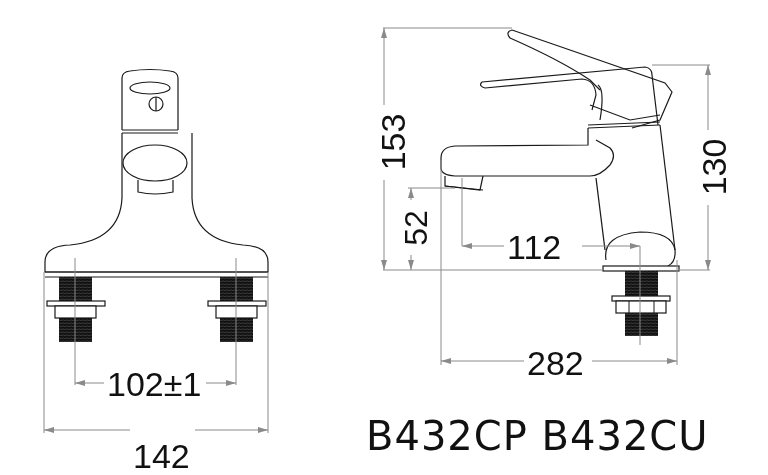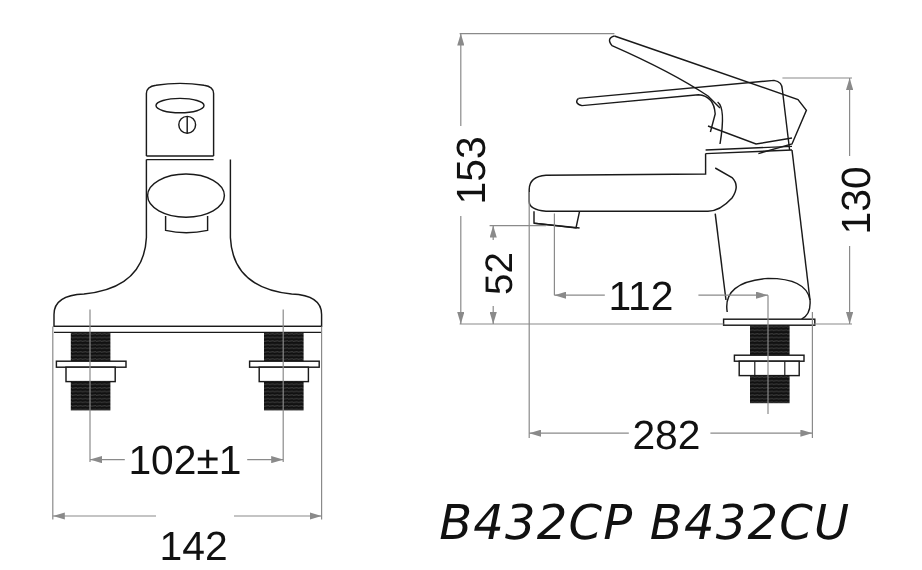--- a/index.html
+++ b/index.html
@@ -1,21 +1,21 @@
 <!DOCTYPE html>
 <html><head>
   <meta charset="utf-8">
   <style>
     html, body { margin: 0; padding: 0; background: #ffffff; }
     body { width: 768px; height: 475px; overflow: hidden; position: relative; font-family: "Liberation Sans", sans-serif; }
     .stage { position: absolute; left: 0; top: 0; width: 768px; height: 475px; }
     svg { position: absolute; left: 0; top: 0; }
     .dim-label { position: absolute; font-family: "Liberation Sans", sans-serif; color: #111; font-size: 34px; line-height: 1; background: #fff; padding: 0 3px; }
     .vert { transform: rotate(-90deg); transform-origin: center center; }
-    .model-label { position: absolute; left: 366px; top: 416px; font-family: "DejaVu Sans", sans-serif; font-size: 40px; letter-spacing: 1px; color: #111; line-height: 1; white-space: nowrap; font-style: italic; }
+    .model-label { position: absolute; left: 366px; top: 416px; font-family: "DejaVu Sans", sans-serif; font-size: 40px; letter-spacing: 1px; color: #111; line-height: 1; white-space: nowrap; }
   </style>
 </head>
 <body>
 
 <div class="stage">
 
   <svg width="768" height="475" viewBox="0 0 768 475">
     <defs>
       <pattern id="thread" width="4" height="3" patternUnits="userSpaceOnUse">
         <rect width="4" height="3" fill="#111"></rect>

